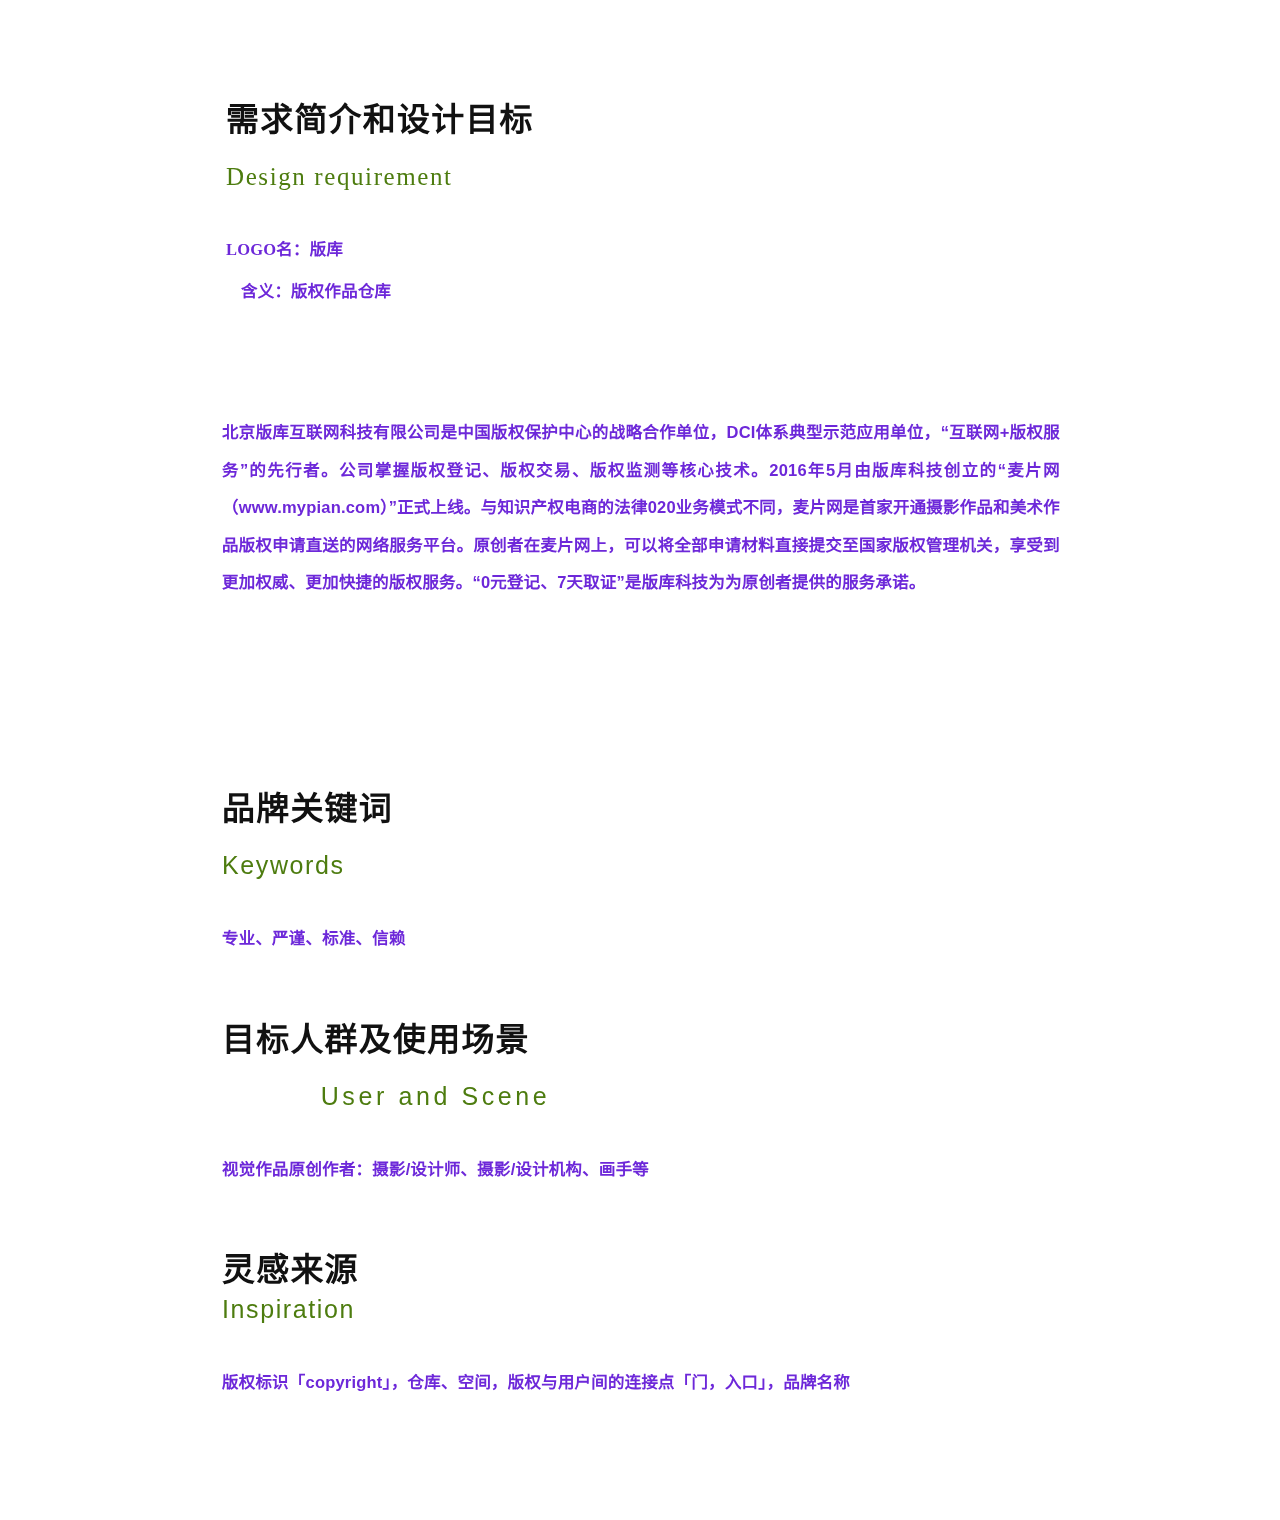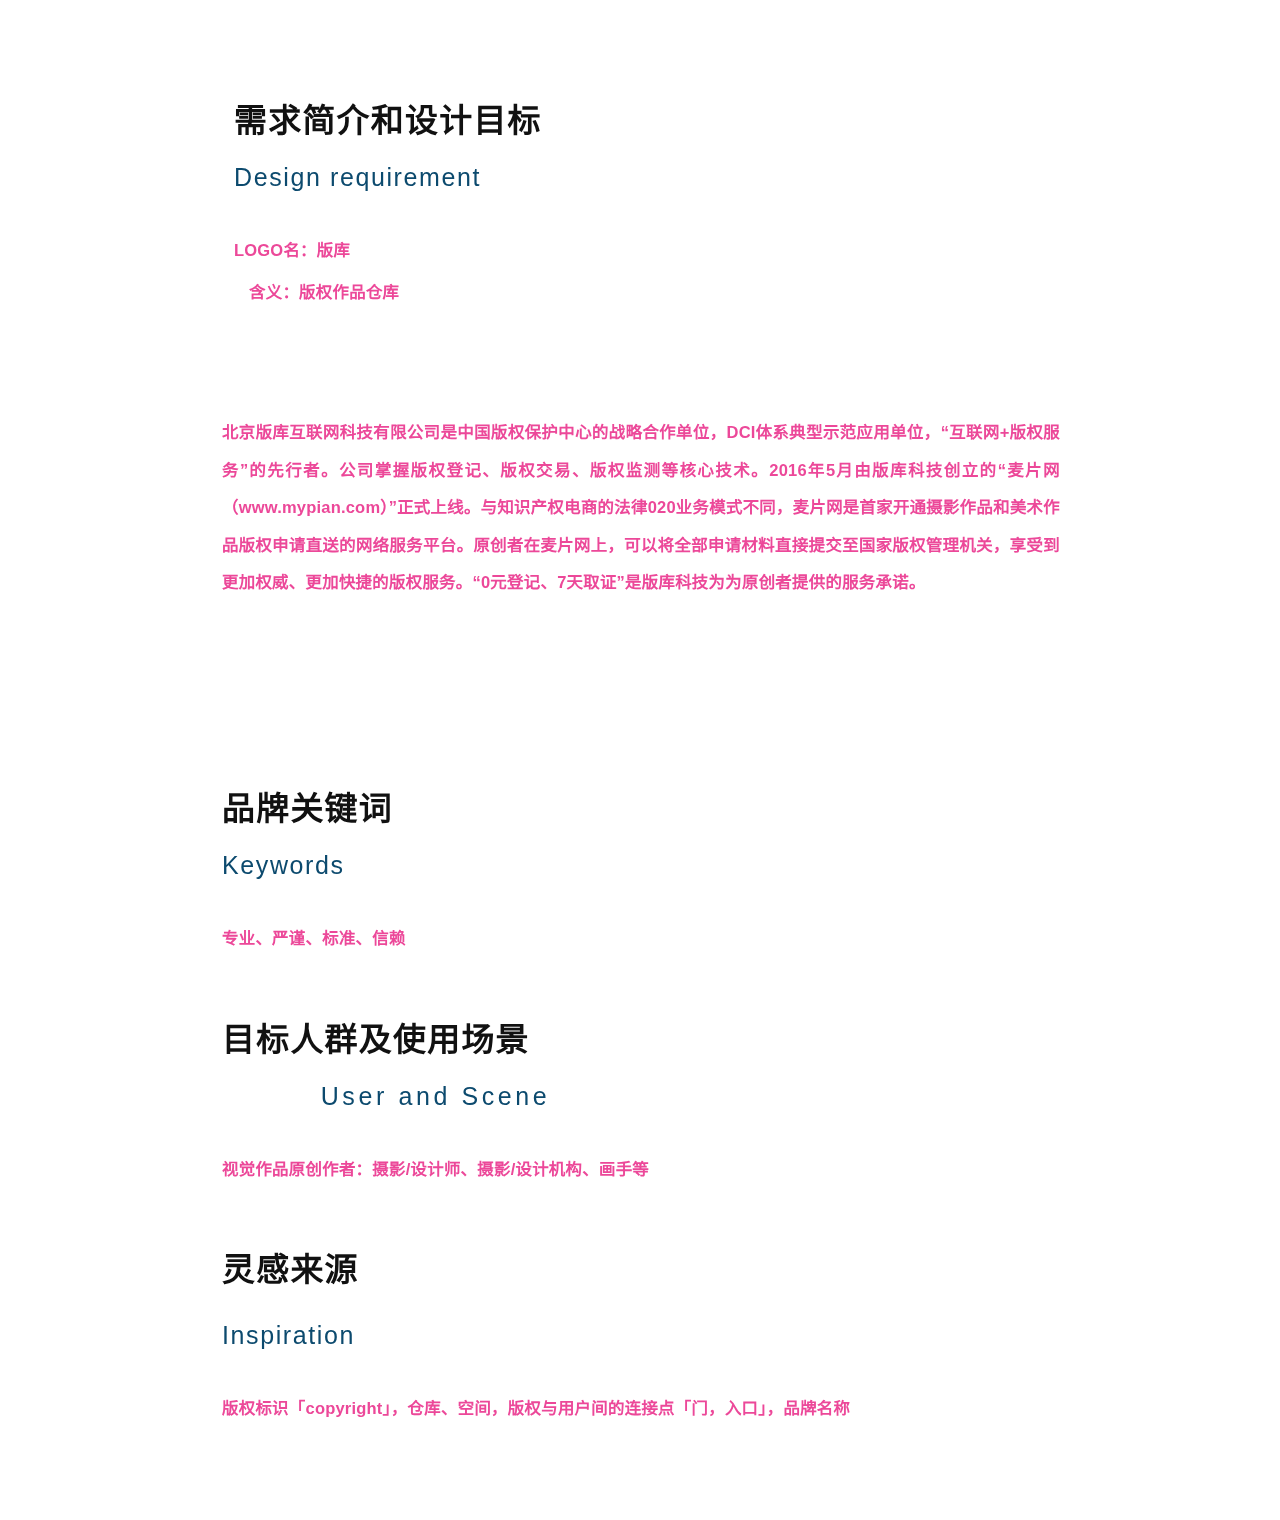--- a/index.html
+++ b/index.html
@@ -45,70 +45,70 @@
     color: #111111;
     margin: 0;
     white-space: nowrap;
   }
 
   .section-heading-en {
     font-size: 25px;
     font-weight: 500;
     line-height: 1.3;
     letter-spacing: 1.6px;
-    color: #0c4a6e;
+    color: #4d7c0f;
     margin: 0;
     white-space: nowrap;
   }
 
   .section-heading-en.wide {
     letter-spacing: 3.6px;
   }
 
   .section-body {
     font-size: 16.5px;
     font-weight: 600;
     line-height: 1.35;
-    color: #ec4899;
+    color: #6d28d9;
     margin: 0;
     letter-spacing: 0.2px;
   }
 
   .section-body.para {
     line-height: 2.28;
     width: 838px;
     text-align: justify;
     text-justify: inter-ideograph;
   }
 
   .body-line {
     margin: 0;
     padding: 0;
   }
 
   
-  .sec-requirement   { position: absolute; top: 100px;  left: 12px; }
+  .sec-requirement   { position: absolute; top: 100px;  left: 4px; font-family: Liberation Serif, serif; }
   .sec-requirement .section-heading-en { margin-top: 19px; }
   .sec-requirement .meta-lines { margin-top: 46px; }
   .sec-requirement .meta-lines .body-line + .body-line { margin-top: 20px; margin-left: 15px; }
 
   .sec-background    { position: absolute; top: 374px;  left: 0; }
   .sec-background .section-heading-en { margin-top: 19px; }
   .sec-background .section-body { margin-top: 40px; }
 
   .sec-keywords      { position: absolute; top: 788px;  left: 0; }
   .sec-keywords .section-heading-en { margin-top: 19px; }
   .sec-keywords .section-body { margin-top: 46px; }
 
   .sec-user          { position: absolute; top: 1019px; left: 0; }
   .sec-user .section-heading-en { margin-top: 19px; text-align: center; }
   .sec-user .section-body { margin-top: 46px; }
 
   .sec-inspiration   { position: absolute; top: 1249px; left: 0; }
-  .sec-inspiration .section-heading-en { margin-top: 28px; }
+  .sec-inspiration .section-heading-en { margin-top: 2px; }
   .sec-inspiration .section-body { margin-top: 46px; }
 </style>
 </head>
 <body>
 
 <div class="page">
   <div class="content">
 
     <section class="section sec-requirement">
       <h2 class="section-heading-cn">需求简介和设计目标</h2>

